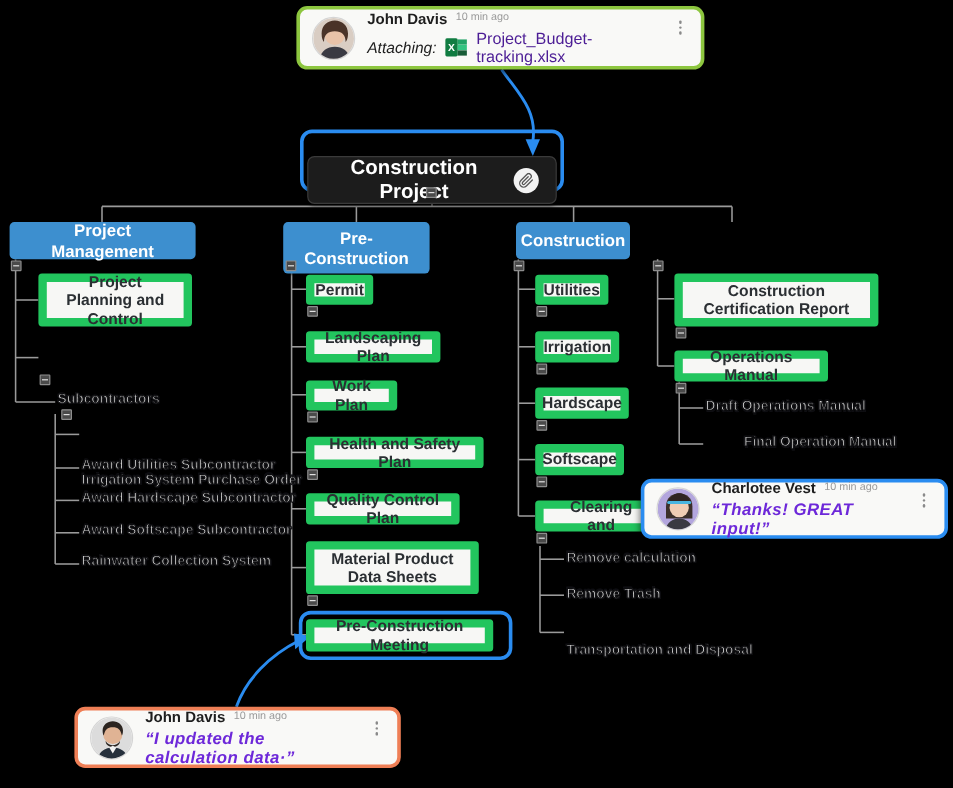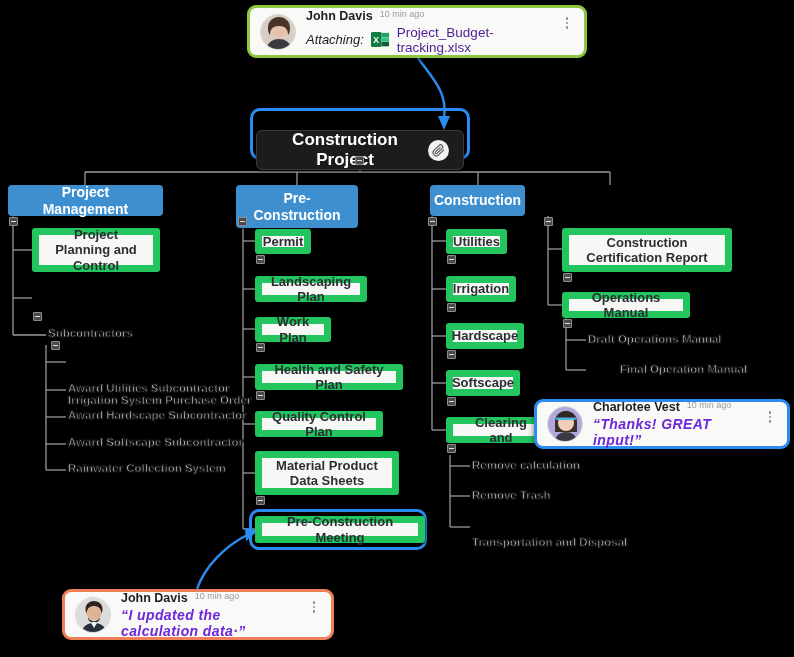--- a/index.html
+++ b/index.html
@@ -313,21 +313,21 @@
   <div class="node leafbox" style="left:255px; top:411px; width:128px; height:26px;">
     <span>Quality Control Plan</span>
   </div>
 
   <div class="node leafbox" style="left:255px; top:451px; width:144px; height:44px;">
     <span>Material Product Data Sheets</span>
   </div>
   <div class="toggle" style="left:256px; top:496px;"></div>
 
   <div class="sel-ring" style="left:249px; top:509px; width:178px; height:41px;"></div>
-  <div class="node leafbox" style="left:255px; top:516px; width:170px; height:27px;">
+  <div class="node leafbox" style="left:255px; top:516px; width:156px; height:27px;">
     <span>Pre-Construction Meeting</span>
   </div>
 
   <div class="node leafbox" style="left:446px; top:229px; width:61px; height:25px;">
     <span>Utilities</span>
   </div>
   <div class="toggle" style="left:447px; top:255px;"></div>
 
   <div class="node leafbox" style="left:446px; top:276px; width:70px; height:26px;">
     <span>Irrigation</span>

